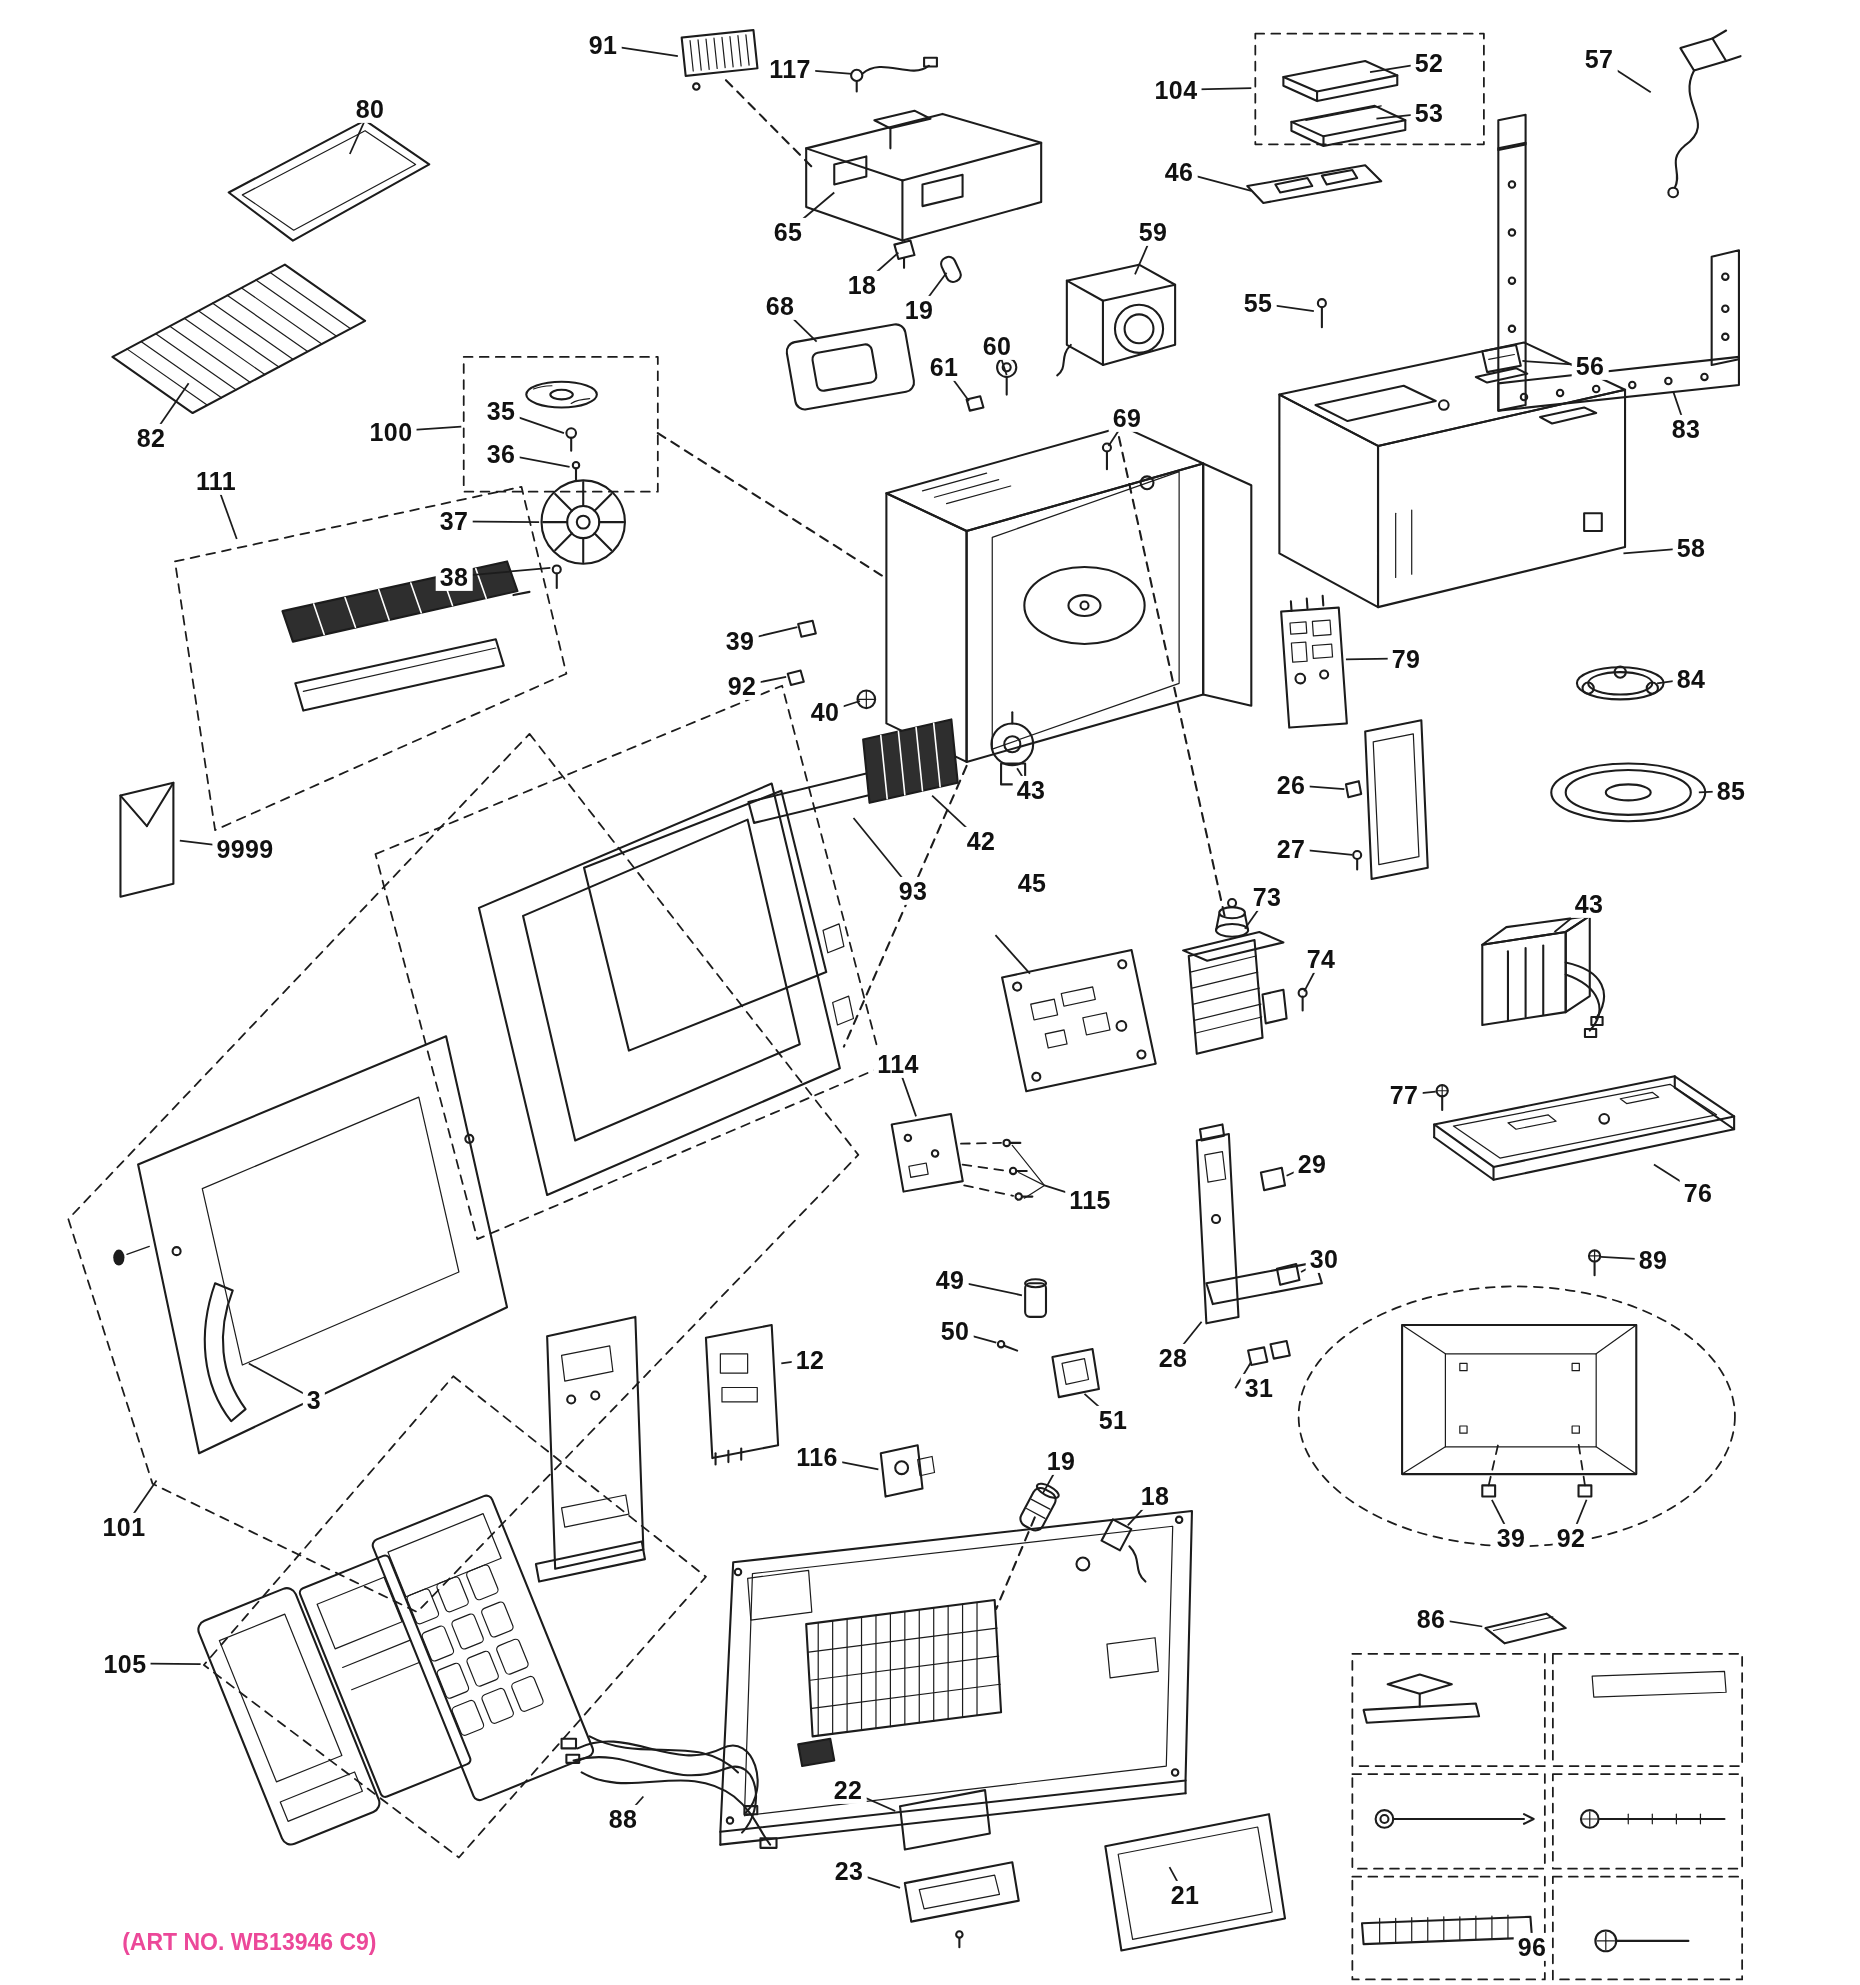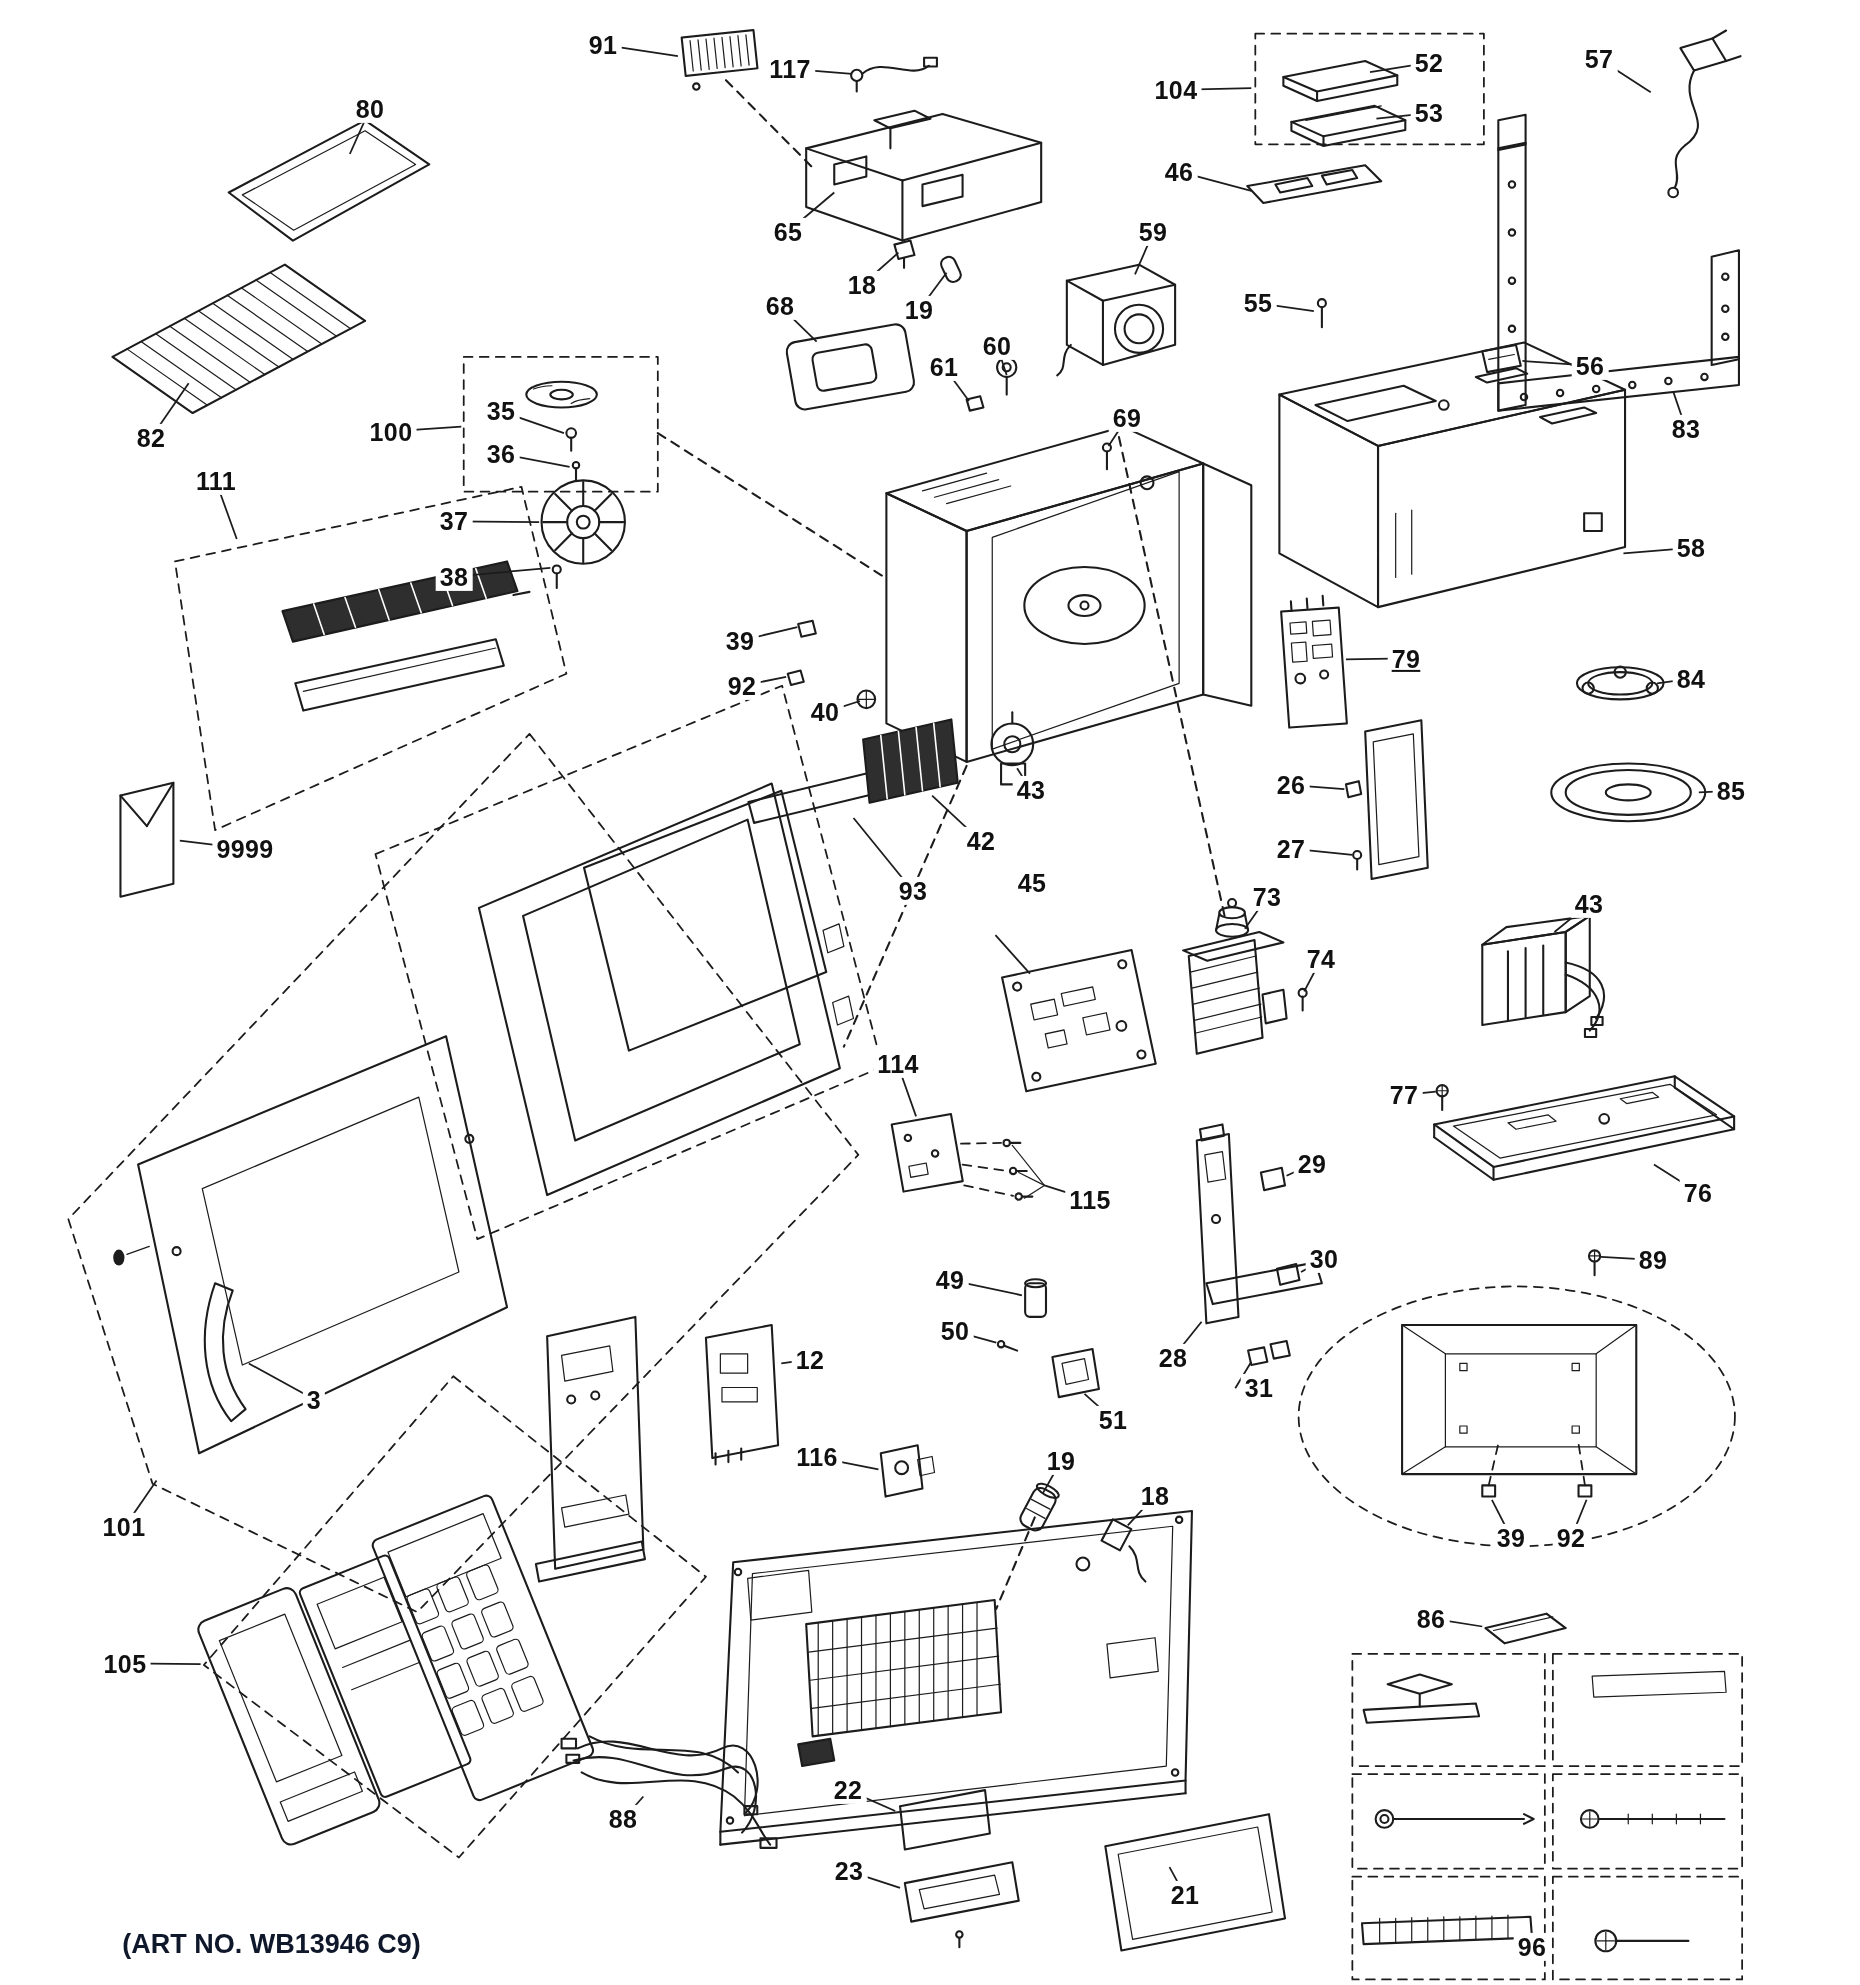--- a/index.html
+++ b/index.html
@@ -16,21 +16,21 @@
   svg.art .dash  { stroke-dasharray:11 9; stroke-width:2.2; }
   svg.art .dot   { fill:#1c1c1c; stroke:none; }
   #leader-svg line { stroke:#1c1c1c; stroke-width:2.2; }
   .callout {
     position:absolute; transform:translate(-50%,-50%);
     font-weight:bold; font-size:25px; line-height:1; color:#111111;
     background:#ffffff; padding:1.6px 4px; letter-spacing:0.4px; white-space:nowrap;
   }
   .footer-note {
     position:absolute; left:119px; top:1927px;
-    font-weight:bold; font-size:27px; color:#0f172a; background:#fff; padding:1.6px 3.2px;
+    font-weight:bold; font-size:23px; color:#ec4899; background:#fff; padding:1.6px 3.2px;
   }
 </style>
 </head>
 <body>
 
 <div class="canvas">
 
 <svg class="art" width="1861" height="1985" viewBox="0 0 2320 2475">
 
   <g class="dash">
@@ -743,21 +743,21 @@
       <div class="callout" style="left: 454px; top: 521px;">37</div>
       <div class="callout" style="left: 454px; top: 577px;">38</div>
       <div class="callout" style="left: 216px; top: 481px;">111</div>
       <div class="callout" style="left: 944px; top: 367px;">61</div>
       <div class="callout" style="left: 997px; top: 346px;">60</div>
       <div class="callout" style="left: 1127px; top: 418px;">69</div>
       <div class="callout" style="left: 1691px; top: 548px;">58</div>
       <div class="callout" style="left: 740px; top: 641px;">39</div>
       <div class="callout" style="left: 742px; top: 686px;">92</div>
       <div class="callout" style="left: 825px; top: 712px;">40</div>
-      <div class="callout" style="left: 1406px; top: 659px; text-decoration: underline;">79</div>
+      <div class="callout" style="left: 1406px; top: 659px;">79</div>
       <div class="callout" style="left: 1691px; top: 679px;">84</div>
       <div class="callout" style="left: 1291px; top: 785px;">26</div>
       <div class="callout" style="left: 1731px; top: 791px;">85</div>
       <div class="callout" style="left: 1031px; top: 790px;">43</div>
       <div class="callout" style="left: 981px; top: 841px;">42</div>
       <div class="callout" style="left: 1291px; top: 849px;">27</div>
       <div class="callout" style="left: 1267px; top: 897px;">73</div>
       <div class="callout" style="left: 1321px; top: 959px;">74</div>
       <div class="callout" style="left: 1589px; top: 904px;">43</div>
       <div class="callout" style="left: 913px; top: 891px;">93</div>

